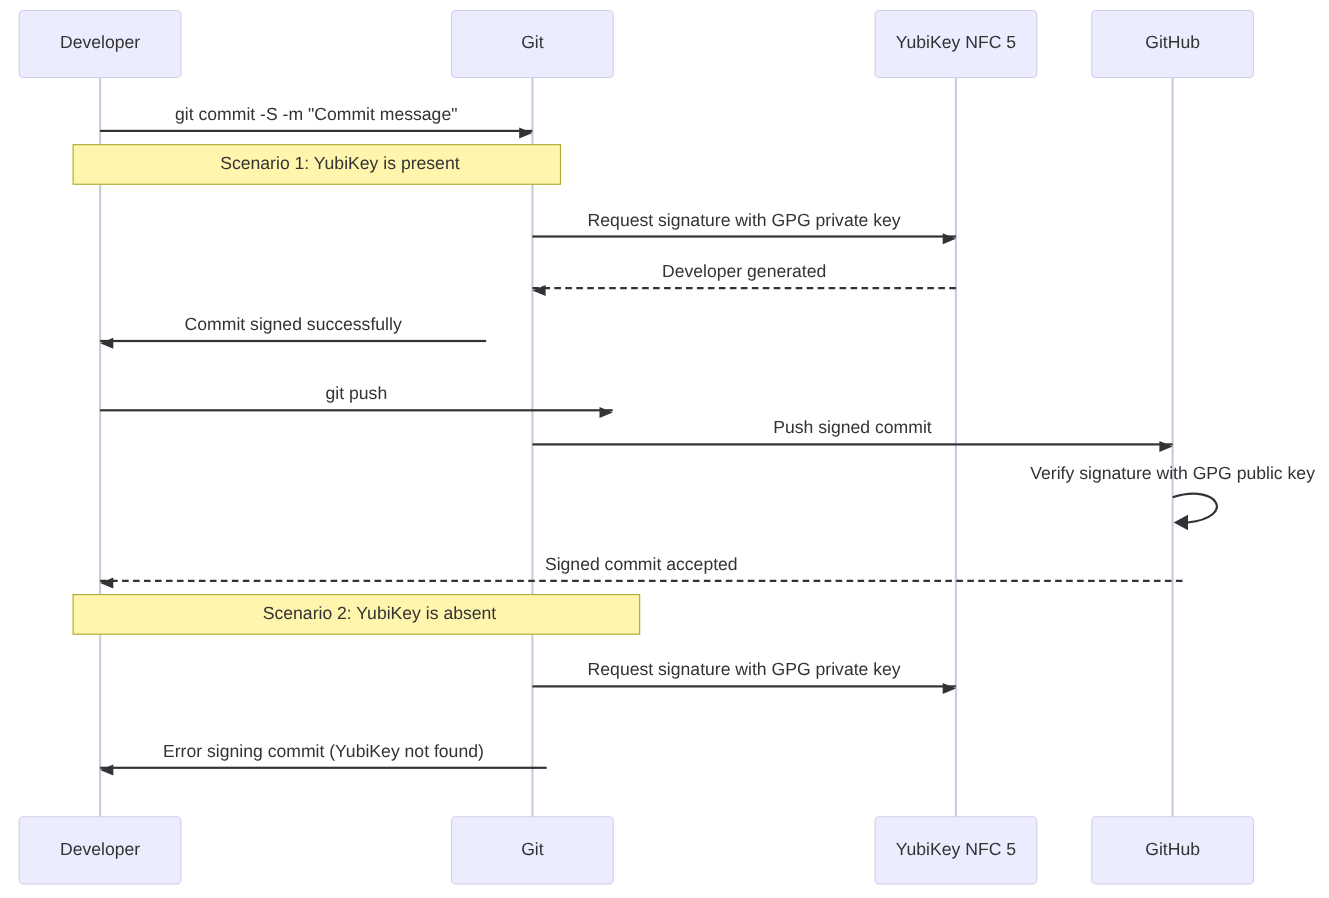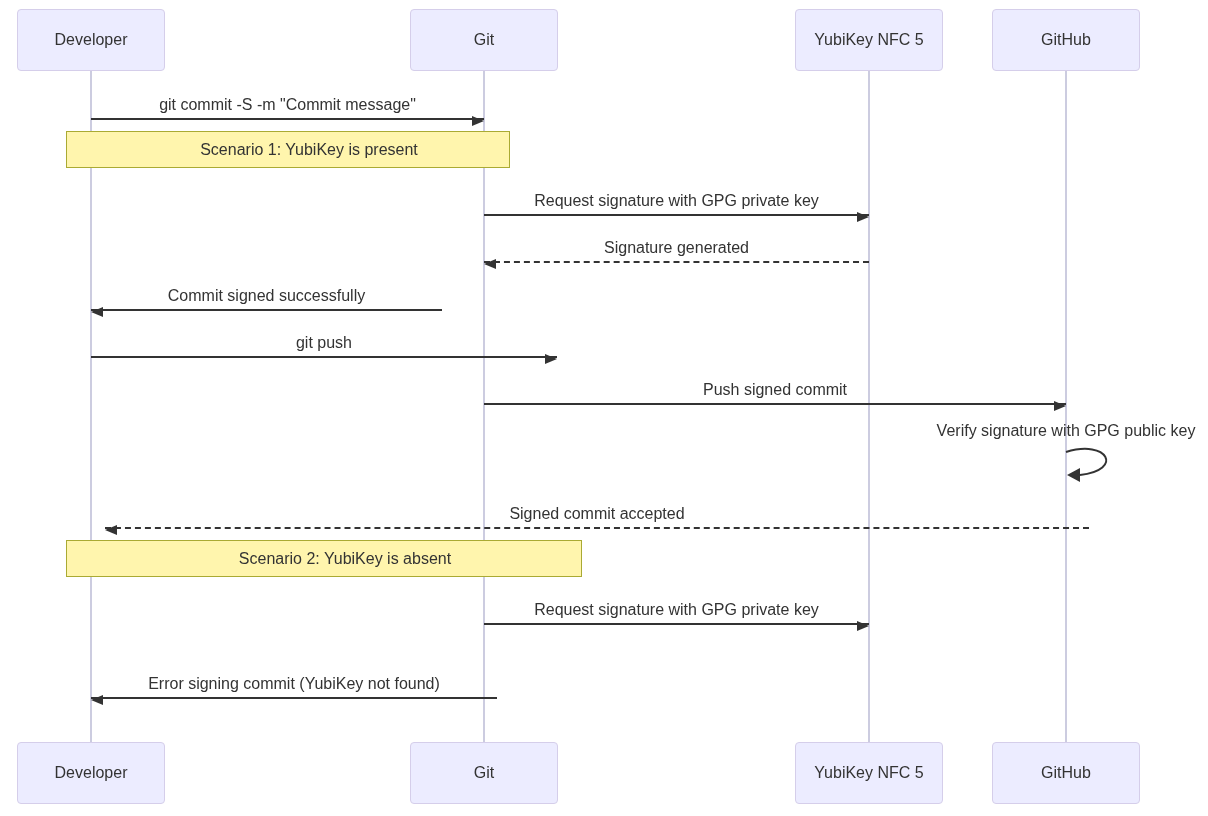--- a/index.html
+++ b/index.html
@@ -76,54 +76,54 @@
   </div>
 
   <div class="msg" style="left:484px;top:190px;width:385px">
     <div class="msg-label">Request signature with GPG private key</div>
     <div class="msg-line">
         <span class="ah ah-right"></span>
       </div>
   </div>
 
   <div class="msg" style="left:484px;top:237px;width:385px">
-    <div class="msg-label">Signature generated</div>
+    <div class="msg-label">Developer generated</div>
     <div class="msg-line dashed">
         <span class="ah ah-left"></span>
       </div>
   </div>
 
   <div class="msg" style="left:91px;top:285px;width:351px">
     <div class="msg-label">Commit signed successfully</div>
     <div class="msg-line">
         <span class="ah ah-left"></span>
       </div>
   </div>
 
-  <div class="msg" style="left:91px;top:332px;width:466px">
+  <div class="msg" style="left:91px;top:348px;width:466px">
     <div class="msg-label">git push</div>
     <div class="msg-line">
         <span class="ah ah-right"></span>
       </div>
   </div>
 
   <div class="msg" style="left:484px;top:379px;width:582px">
     <div class="msg-label">Push signed commit</div>
     <div class="msg-line">
         <span class="ah ah-right"></span>
       </div>
   </div>
 
   <div class="self-label" style="left:916px;top:420px">Verify signature with GPG public key</div>
   <svg class="self-loop" style="left:1064px;top:446px" width="58" height="38" viewBox="0 0 58 38">
     <path d="M2 6 C 44 -7, 60 24, 16 29" fill="none" stroke="#333333" stroke-width="2"></path>
     <polygon points="3,29 16,22 16,36" fill="#333333"></polygon>
   </svg>
 
-  <div class="msg" style="left:105px;top:503px;width:984px">
+  <div class="msg" style="left:91px;top:503px;width:984px">
     <div class="msg-label">Signed commit accepted</div>
     <div class="msg-line dashed">
         <span class="ah ah-left"></span>
       </div>
   </div>
 
   <div class="note" style="left:66px;top:540px;width:516px;height:37px">
     <span>Scenario 2: YubiKey is absent</span>
   </div>
 

